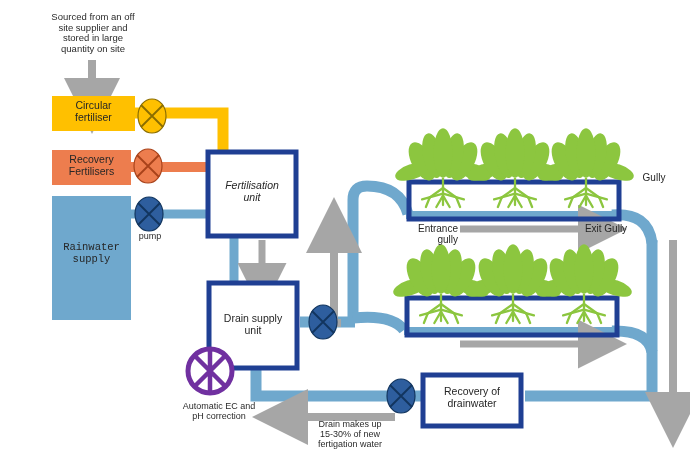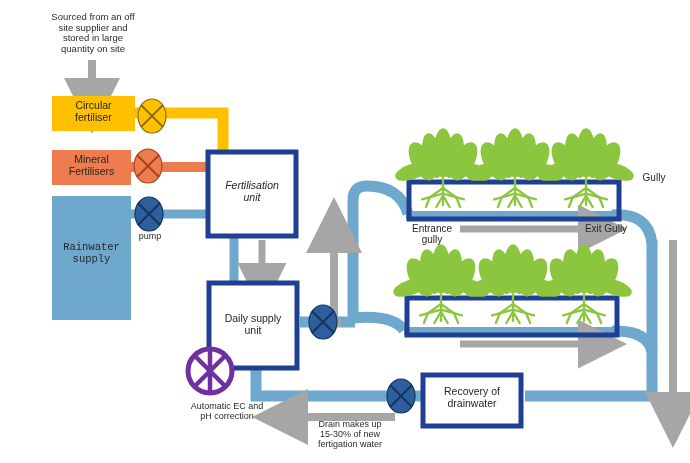--- a/index.html
+++ b/index.html
@@ -253,44 +253,44 @@
   </svg>
 
   <div class="lbl t-note" style="left:26px;top:12px;width:134px;">Sourced from an off
 site supplier and
 stored in large
 quantity on site</div>
 
   <div class="lbl t-box" style="left:52px;top:100px;width:83px;">Circular
 fertiliser</div>
 
-  <div class="lbl t-box" style="left:52px;top:154px;width:79px;">Mineral
+  <div class="lbl t-box" style="left:52px;top:154px;width:79px;">Recovery
 Fertilisers</div>
 
   <div class="lbl t-box" style="left:52px;top:242px;width:79px;font-family:Liberation Mono, monospace;">Rainwater
 supply</div>
 
   <div class="lbl t-box" style="left:208px;top:180px;width:88px;font-style:italic;">Fertilisation
 unit</div>
 
-  <div class="lbl t-box" style="left:209px;top:313px;width:88px;">Daily supply
+  <div class="lbl t-box" style="left:209px;top:313px;width:88px;">Drain supply
 unit</div>
 
   <div class="lbl t-box" style="left:423px;top:386px;width:98px;">Recovery of
 drainwater</div>
 
   <div class="lbl t-small" style="left:120px;top:231px;width:60px;">pump</div>
 
-  <div class="lbl t-small" style="left:168px;top:401px;width:118px;">Automatic EC and
+  <div class="lbl t-small" style="left:160px;top:401px;width:118px;">Automatic EC and
 pH correction</div>
 
   <div class="lbl t-small" style="left:298px;top:419px;width:104px;">Drain makes up
 15-30% of new
 fertigation water</div>
 
-  <div class="lbl t-gully" style="left:406px;top:223px;width:52px;">Entrance
+  <div class="lbl t-gully" style="left:406px;top:223px;width:52px;text-align:right;">Entrance
 gully</div>
 
   <div class="lbl t-gully" style="left:576px;top:223px;width:60px;">Exit Gully</div>
 
   <div class="lbl t-gully" style="left:632px;top:172px;width:44px;">Gully</div>
 
 </div>
 
 </body></html>

